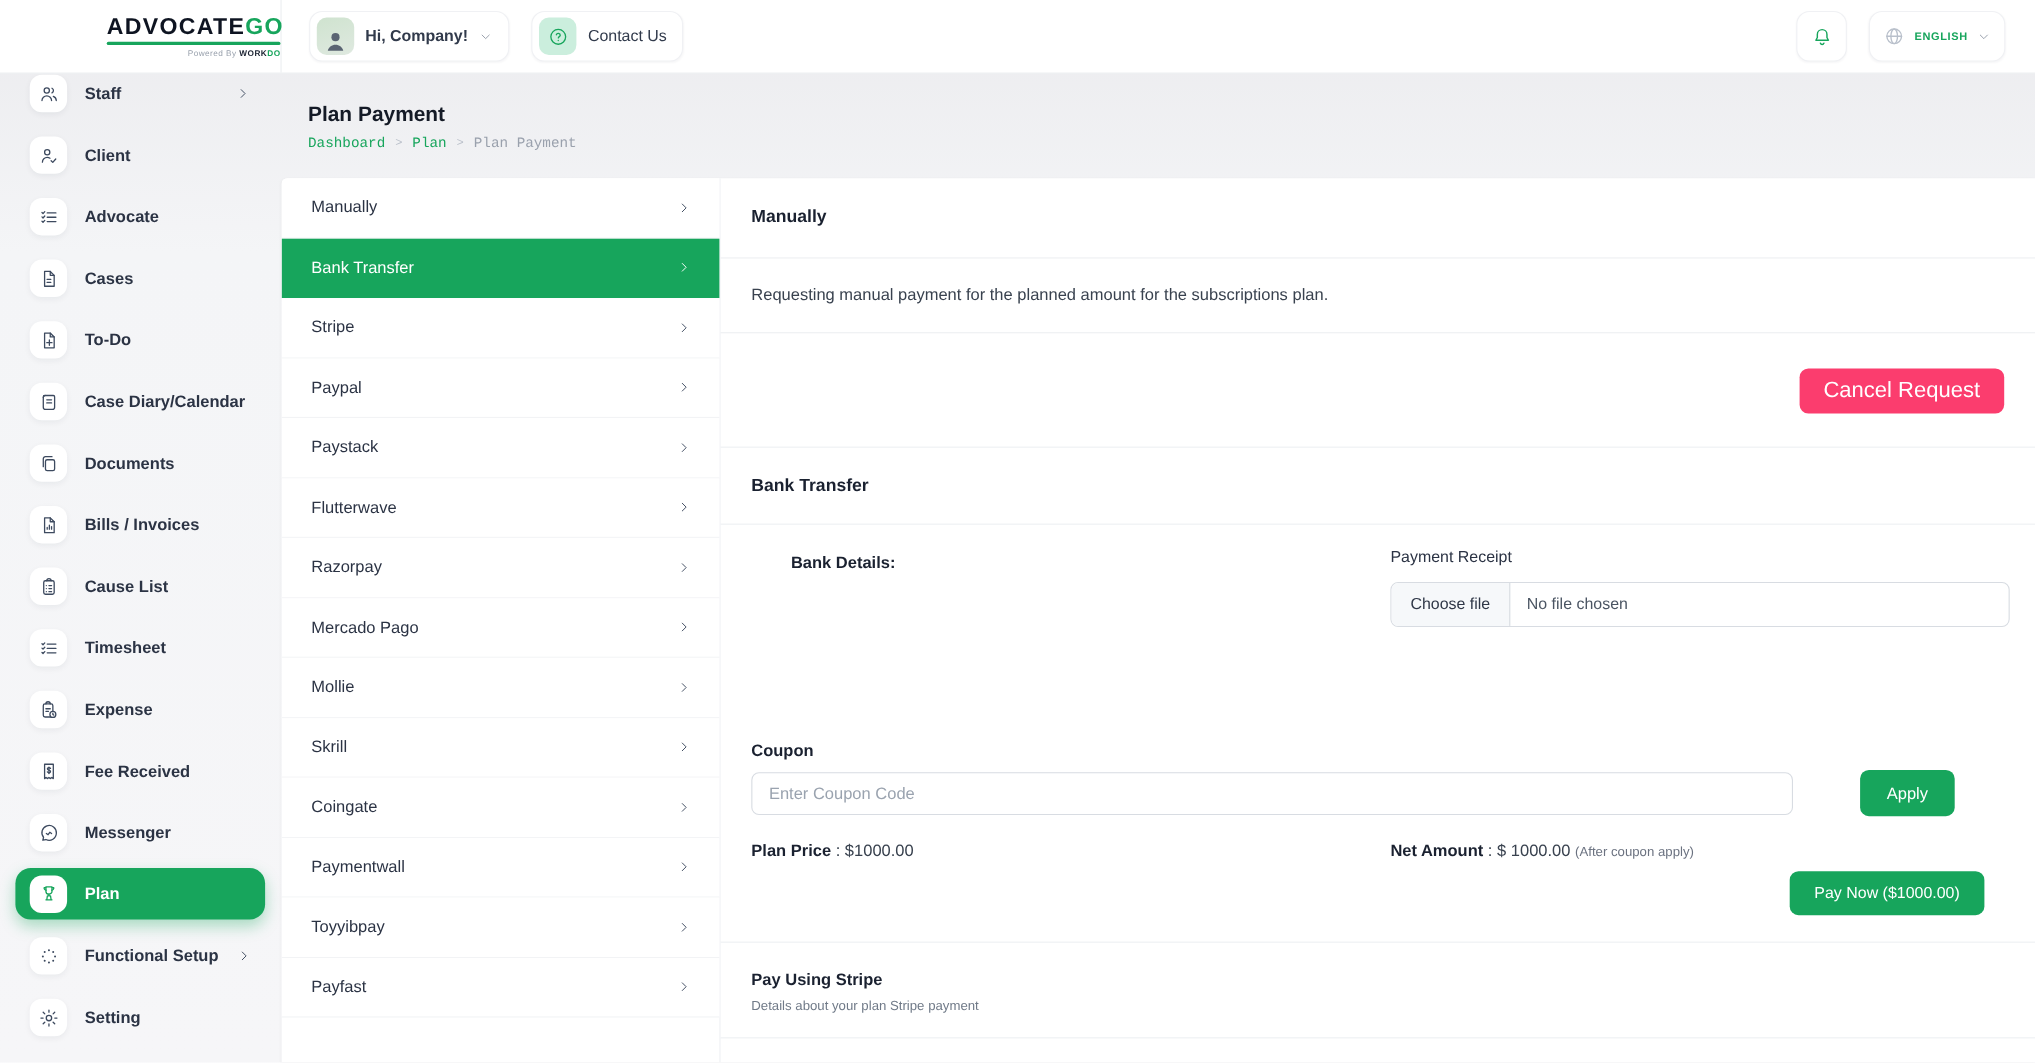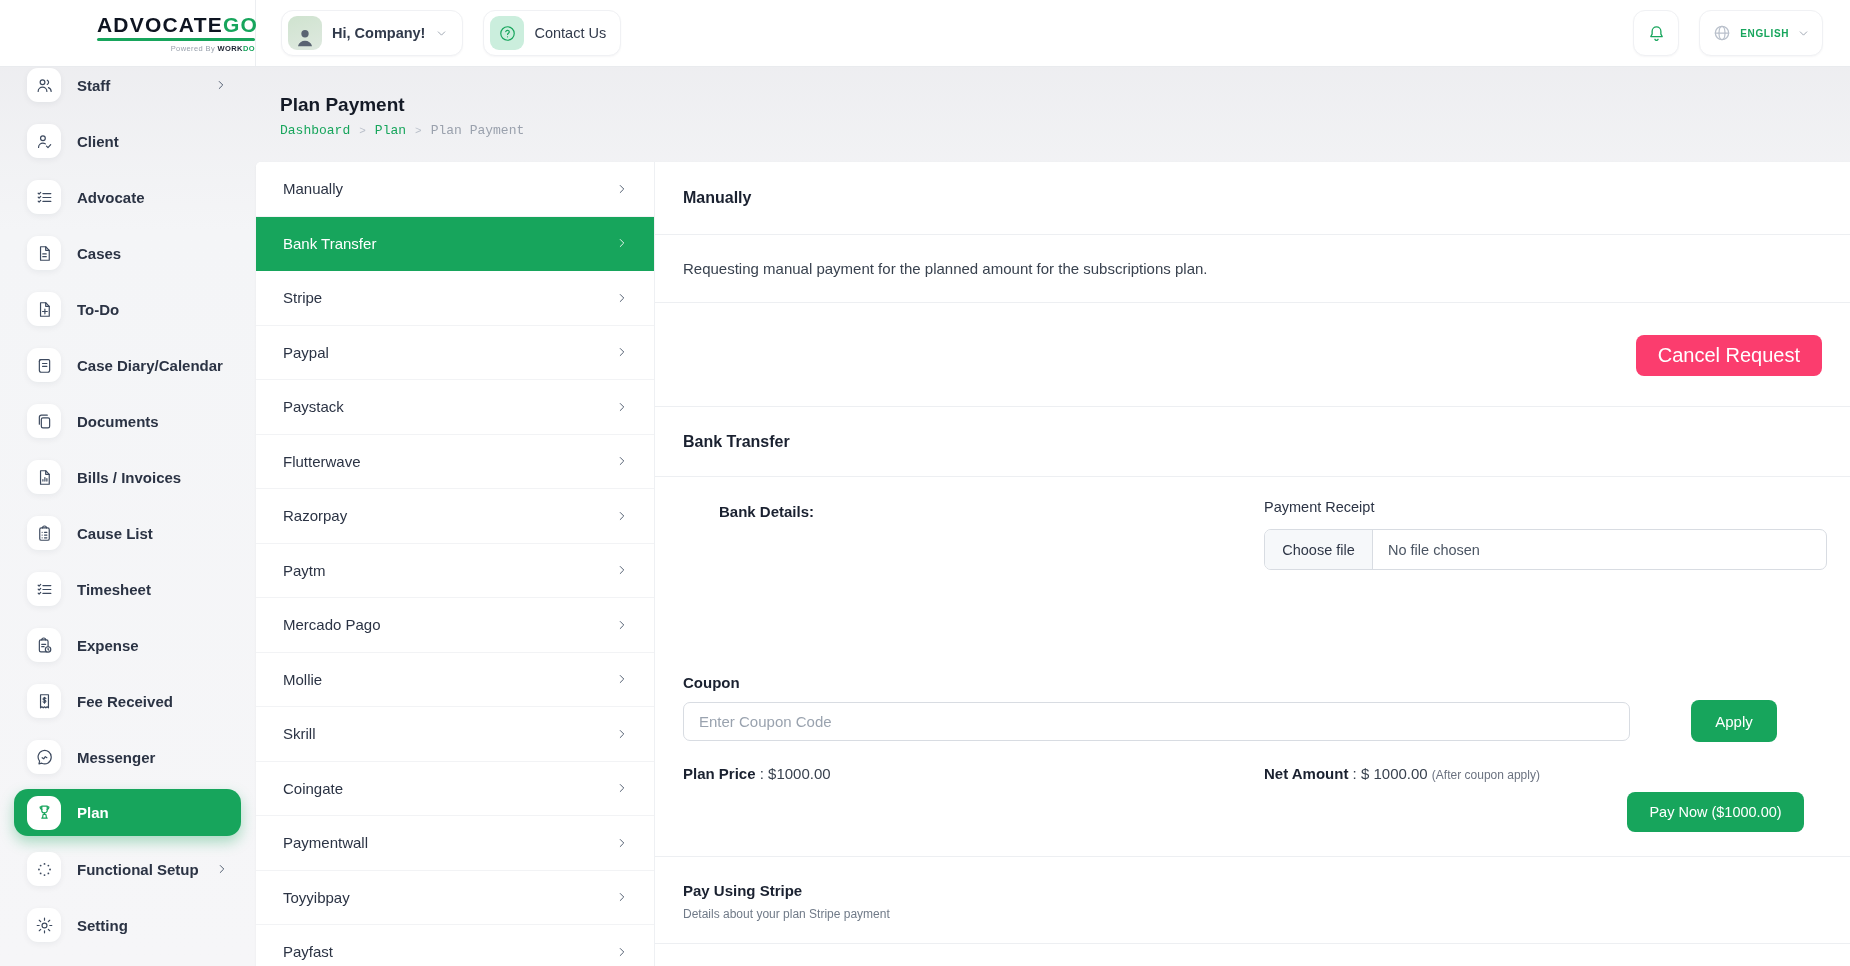--- a/index.html
+++ b/index.html
@@ -435,28 +435,20 @@
       </div>
       <div class="m-item">
         <span>Razorpay</span>
         <span class="m-chev">
           <svg viewBox="0 0 24 24" fill="none" stroke="currentColor" stroke-width="1.5" stroke-linecap="round" stroke-linejoin="round">
             <path d="M9 6l6 6-6 6"></path>
           </svg>
         </span>
       </div>
       <div class="m-item">
-        <span>Paytm</span>
-        <span class="m-chev">
-          <svg viewBox="0 0 24 24" fill="none" stroke="currentColor" stroke-width="1.5" stroke-linecap="round" stroke-linejoin="round">
-            <path d="M9 6l6 6-6 6"></path>
-          </svg>
-        </span>
-      </div>
-      <div class="m-item">
         <span>Mercado Pago</span>
         <span class="m-chev">
           <svg viewBox="0 0 24 24" fill="none" stroke="currentColor" stroke-width="1.5" stroke-linecap="round" stroke-linejoin="round">
             <path d="M9 6l6 6-6 6"></path>
           </svg>
         </span>
       </div>
       <div class="m-item">
         <span>Mollie</span>
         <span class="m-chev">

